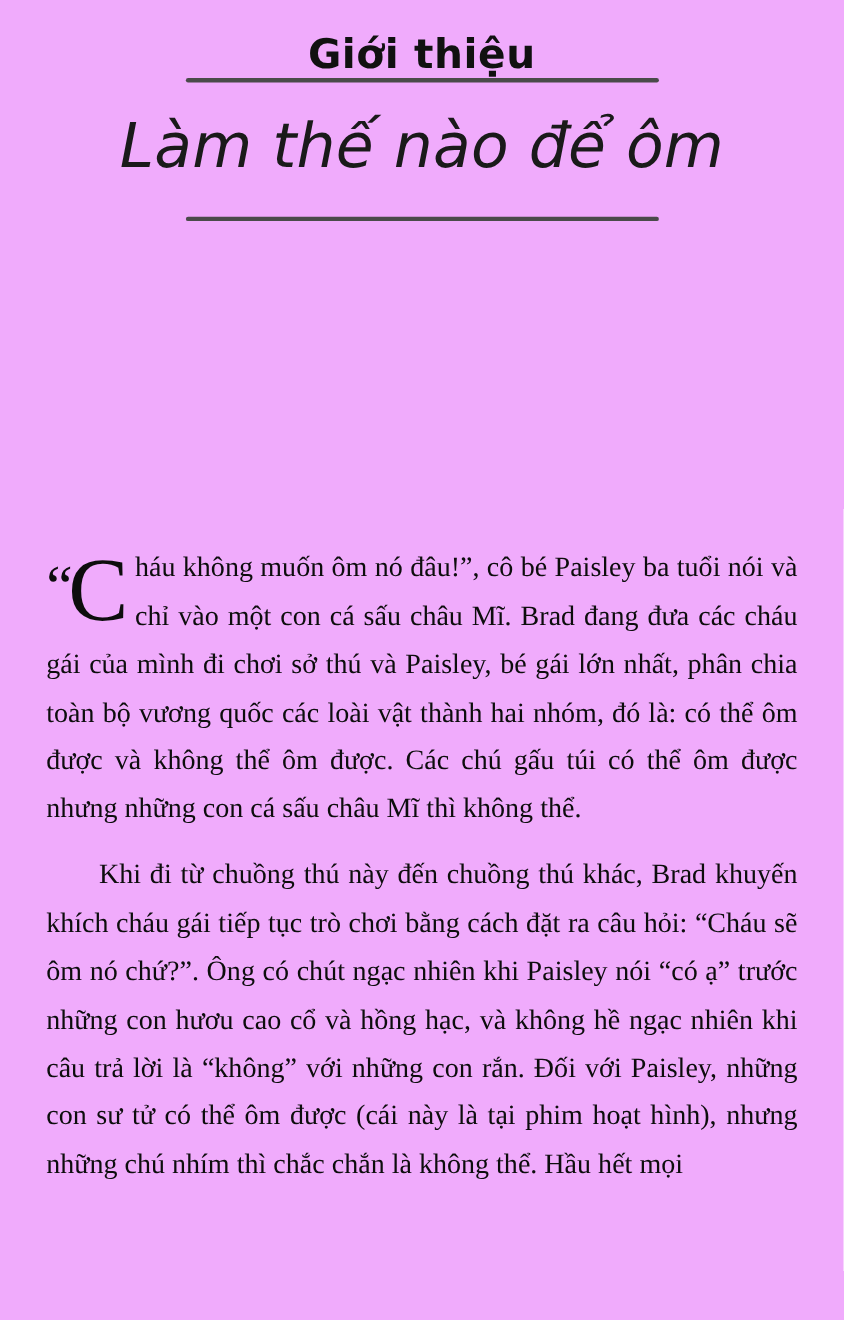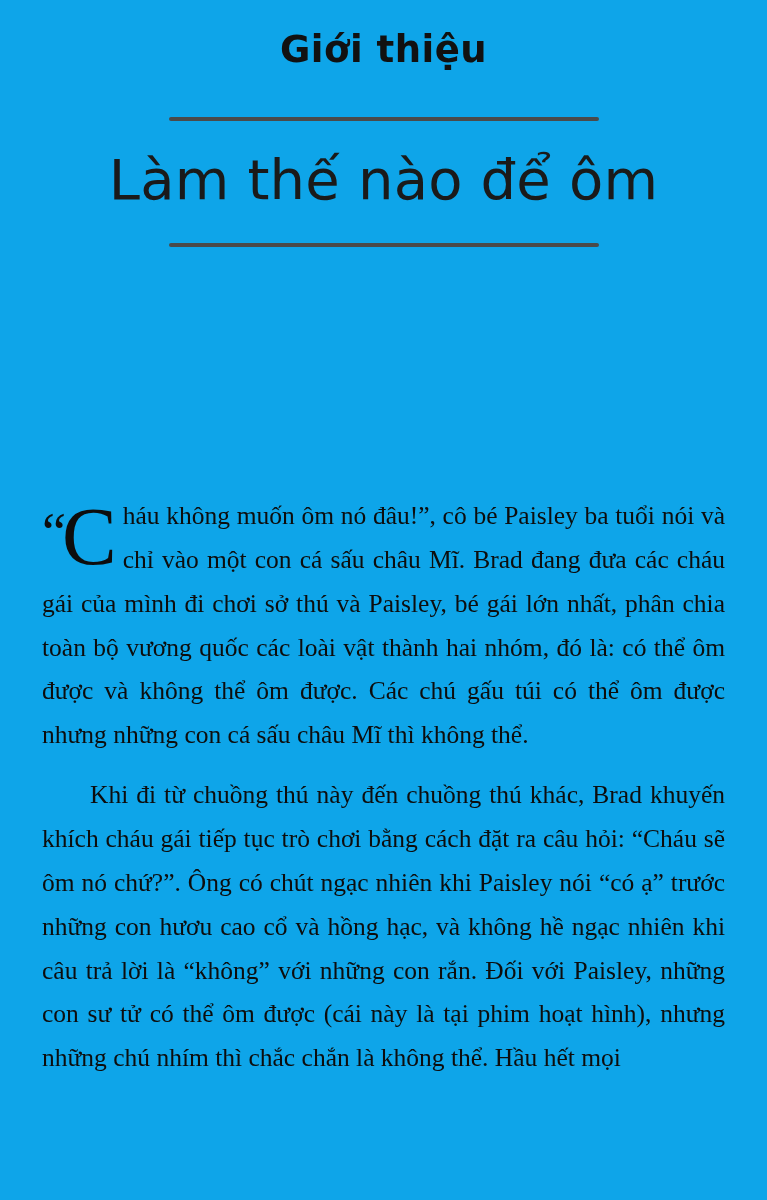--- a/index.html
+++ b/index.html
@@ -5,40 +5,40 @@
   html, body {
     margin: 0;
     padding: 0;
     background: #ffffff;
   }
   .page {
     position: relative;
     width: 767px;
     height: 1200px;
     margin: 0 auto;
-    background: #0ea5e9;
+    background: #f0abfc;
     overflow: hidden;
     box-sizing: border-box;
   }
 
   
   .chapter-label {
     font-family: "DejaVu Sans", sans-serif;
     font-weight: bold;
     font-size: 37px;
     letter-spacing: 0.5px;
     text-align: center;
     color: #111111;
     padding-top: 28px;
   }
 
   
   .title-block {
-    margin-top: 46px;
     padding: 0 91px;
+    font-style: italic;
   }
   .rule {
     height: 4px;
     background: #4a4a4a;
     width: 430px;
     margin: 0 auto;
     border-radius: 2px;
   }
   .rule-top { margin-bottom: 22px; }
   .rule-bottom { margin-top: 26px; }

